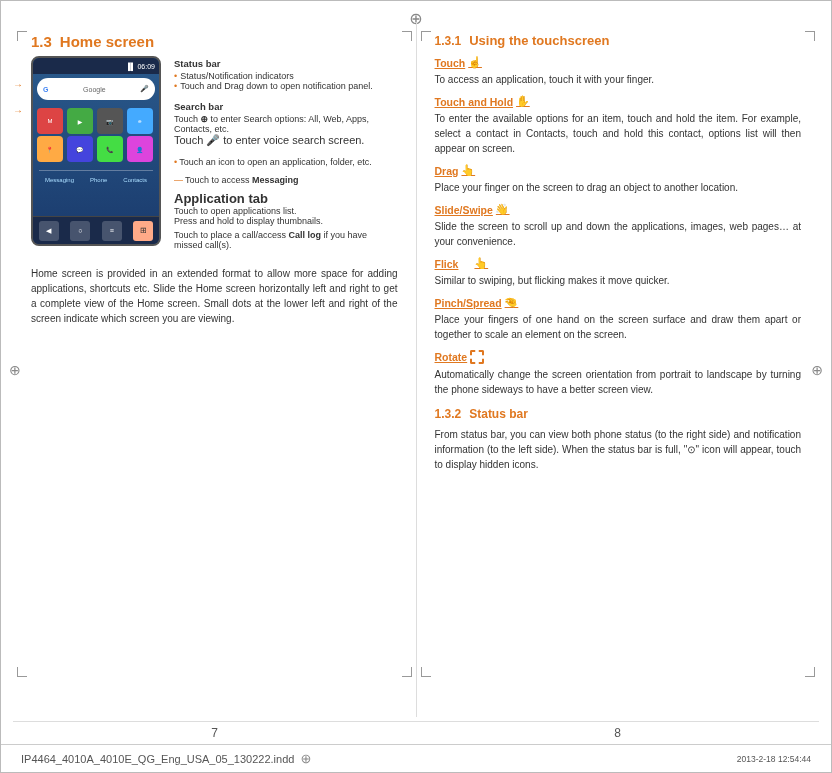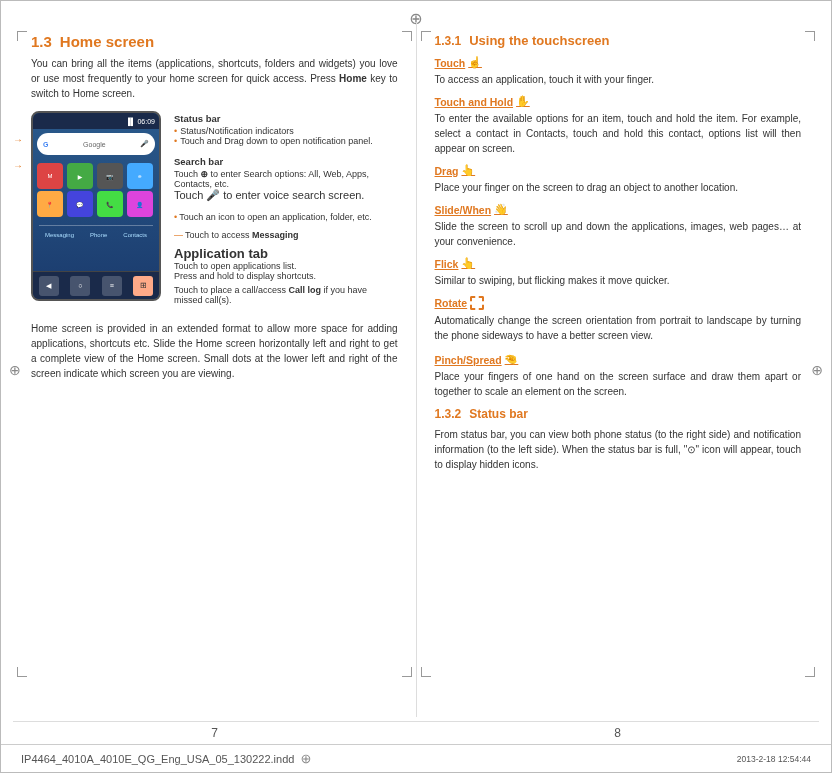--- a/index.html
+++ b/index.html
@@ -126,23 +126,20 @@
       <div style="position:absolute; bottom:40px; left:4px;" class="L-mark L-bl"></div>
       <div style="position:absolute; bottom:40px; right:4px;" class="L-mark L-br"></div>
 
       <div style="position:absolute; left:-4px; top:50%; transform:translateY(-50%); font-size:14px; color:#888;">⊕</div>
 
       <div style="display:flex; align-items:baseline; gap:8px; margin-bottom:6px;">
         <span style="font-size:15px; font-weight:bold; color:#e07820;">1.3</span>
         <span style="font-size:15px; font-weight:bold; color:#e07820;">Home screen</span>
       </div>
 
-      <p style="font-size:10px; line-height:1.5; text-align:justify; margin-bottom:10px; color:#333;">
-        You can bring all the items (applications, shortcuts, folders and widgets) you love or use most frequently to your home screen for quick access. Press <strong>Home</strong> key to switch to Home screen.
-      </p>
 
       <div style="display:flex; gap:8px; margin-bottom:10px; min-height:200px;">
 
         <div style="width:135px; flex-shrink:0; position:relative;">
 
           <div style="position:absolute; left:-18px; top:22px; display:flex; align-items:center;">
             <span style="color:#e07820; font-size:10px;">→</span>
           </div>
           <div style="position:absolute; left:-18px; top:48px; display:flex; align-items:center;">
             <span style="color:#e07820; font-size:10px;">→</span>
@@ -219,21 +216,21 @@
 
           <div style="margin-bottom:6px;">
             <div style="font-size:9px;">
               <span style="color:#e07820; margin-right:2px;">—</span>Touch to access <strong>Messaging</strong>
             </div>
           </div>
 
           <div style="margin-bottom:4px;">
             <div style="font-weight:bold; font-size:13px;">Application tab</div>
             <div style="font-size:9px;">Touch to open applications list.</div>
-            <div style="font-size:9px;">Press and hold to display shortcuts.</div>
+            <div style="font-size:9px;">Press and hold to display thumbnails.</div>
           </div>
 
           <div style="margin-top:4px;">
             <div style="font-size:9px;">Touch to place a call/access <strong>Call log</strong> if you have missed call(s).</div>
           </div>
         </div>
       </div>
 
       <p style="font-size:10px; line-height:1.5; text-align:justify; color:#333;">Home screen is provided in an extended format to allow more space for adding applications, shortcuts etc. Slide the Home screen horizontally left and right to get a complete view of the Home screen. Small dots at the lower left and right of the screen indicate which screen you are viewing.</p>
 
@@ -272,48 +269,48 @@
       <div style="margin-bottom:8px;">
         <div style="font-weight:bold; font-size:10.5px; color:#e07820; text-decoration:underline; display:inline-flex; align-items:center; gap:3px; margin-bottom:3px;">
           <span>Drag</span>
           <span style="font-size:11px;">👆</span>
         </div>
         <p style="font-size:10px; line-height:1.5; text-align:justify; color:#333;">Place your finger on the screen to drag an object to another location.</p>
       </div>
 
       <div style="margin-bottom:8px;">
         <div style="font-weight:bold; font-size:10.5px; color:#e07820; text-decoration:underline; display:inline-flex; align-items:center; gap:3px; margin-bottom:3px;">
-          <span>Slide/When</span>
+          <span>Slide/Swipe</span>
           <span style="font-size:11px;">👋</span>
         </div>
         <p style="font-size:10px; line-height:1.5; text-align:justify; color:#333;">Slide the screen to scroll up and down the applications, images, web pages… at your convenience.</p>
       </div>
 
       <div style="margin-bottom:8px;">
-        <div style="font-weight:bold; font-size:10.5px; color:#e07820; text-decoration:underline; display:inline-flex; align-items:center; gap:3px; margin-bottom:3px;">
+        <div style="font-weight:bold; font-size:10.5px; color:#e07820; text-decoration:underline; display:inline-flex; align-items:center; gap:16px; margin-bottom:3px;">
           <span>Flick</span>
           <span style="font-size:11px;">👆</span>
         </div>
         <p style="font-size:10px; line-height:1.5; text-align:justify; color:#333;">Similar to swiping, but flicking makes it move quicker.</p>
       </div>
 
+      <div style="margin-bottom:8px;">
+        <div style="font-weight:bold; font-size:10.5px; color:#e07820; text-decoration:underline; display:inline-flex; align-items:center; gap:3px; margin-bottom:3px;">
+          <span>Pinch/Spread</span>
+          <span style="font-size:11px;">🤏</span>
+        </div>
+        <p style="font-size:10px; line-height:1.5; text-align:justify; color:#333;">Place your fingers of one hand on the screen surface and draw them apart or together to scale an element on the screen.</p>
+      </div>
+
       <div style="margin-bottom:10px;">
         <div style="font-weight:bold; font-size:10.5px; color:#e07820; text-decoration:underline; display:inline-flex; align-items:center; gap:3px; margin-bottom:3px;">
           <span>Rotate</span>
           <span style="display:inline-block; width:14px; height:14px; border:2px dashed #e07820; border-radius:2px;"></span>
         </div>
         <p style="font-size:10px; line-height:1.5; text-align:justify; color:#333;">Automatically change the screen orientation from portrait to landscape by turning the phone sideways to have a better screen view.</p>
-      </div>
-
-      <div style="margin-bottom:8px;">
-        <div style="font-weight:bold; font-size:10.5px; color:#e07820; text-decoration:underline; display:inline-flex; align-items:center; gap:3px; margin-bottom:3px;">
-          <span>Pinch/Spread</span>
-          <span style="font-size:11px;">🤏</span>
-        </div>
-        <p style="font-size:10px; line-height:1.5; text-align:justify; color:#333;">Place your fingers of one hand on the screen surface and draw them apart or together to scale an element on the screen.</p>
       </div>
 
       <div style="display:flex; align-items:baseline; gap:8px; margin-bottom:6px;">
         <span style="font-size:12px; font-weight:bold; color:#e07820;">1.3.2</span>
         <span style="font-size:12px; font-weight:bold; color:#e07820;">Status bar</span>
       </div>
 
       <p style="font-size:10px; line-height:1.5; text-align:justify; color:#333;">From status bar, you can view both phone status (to the right side) and notification information (to the left side). When the status bar is full, "⊙" icon will appear, touch to display hidden icons.</p>
 
     </div>

